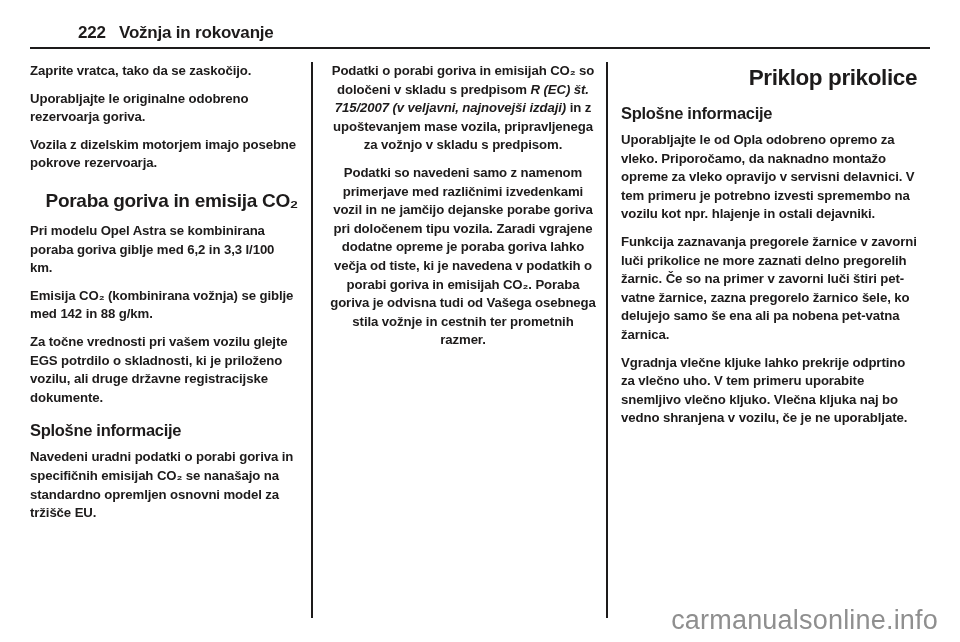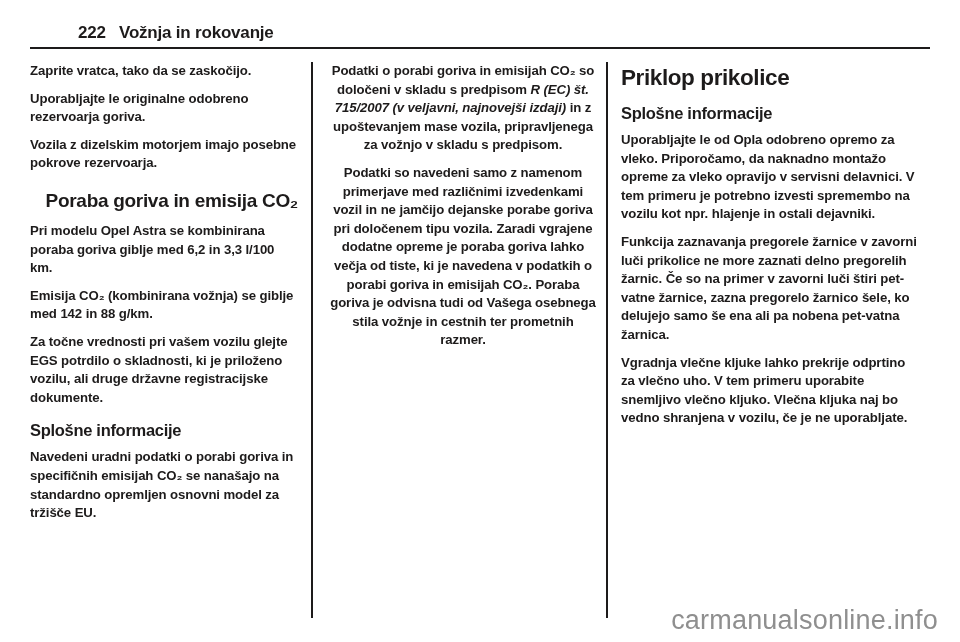--- a/index.html
+++ b/index.html
@@ -72,20 +72,21 @@
     margin: 15px 0 9px 0;
     letter-spacing: -0.3px;
     text-align: right;
   }
   .h-chapter {
     font-size: 22.5px;
     line-height: 27px;
     font-weight: 700;
     margin: 2px 0 12px 0;
     letter-spacing: -0.4px;
+    text-align: right;
   }
   .col-3 .h-sub-first { margin-top: 0; }
   .italic { font-style: italic; }
   
   .watermark {
     position: absolute;
     right: 22px; bottom: 6px;
     font-size: 27px;
     font-weight: 400;
     color: #8f8f8f;

